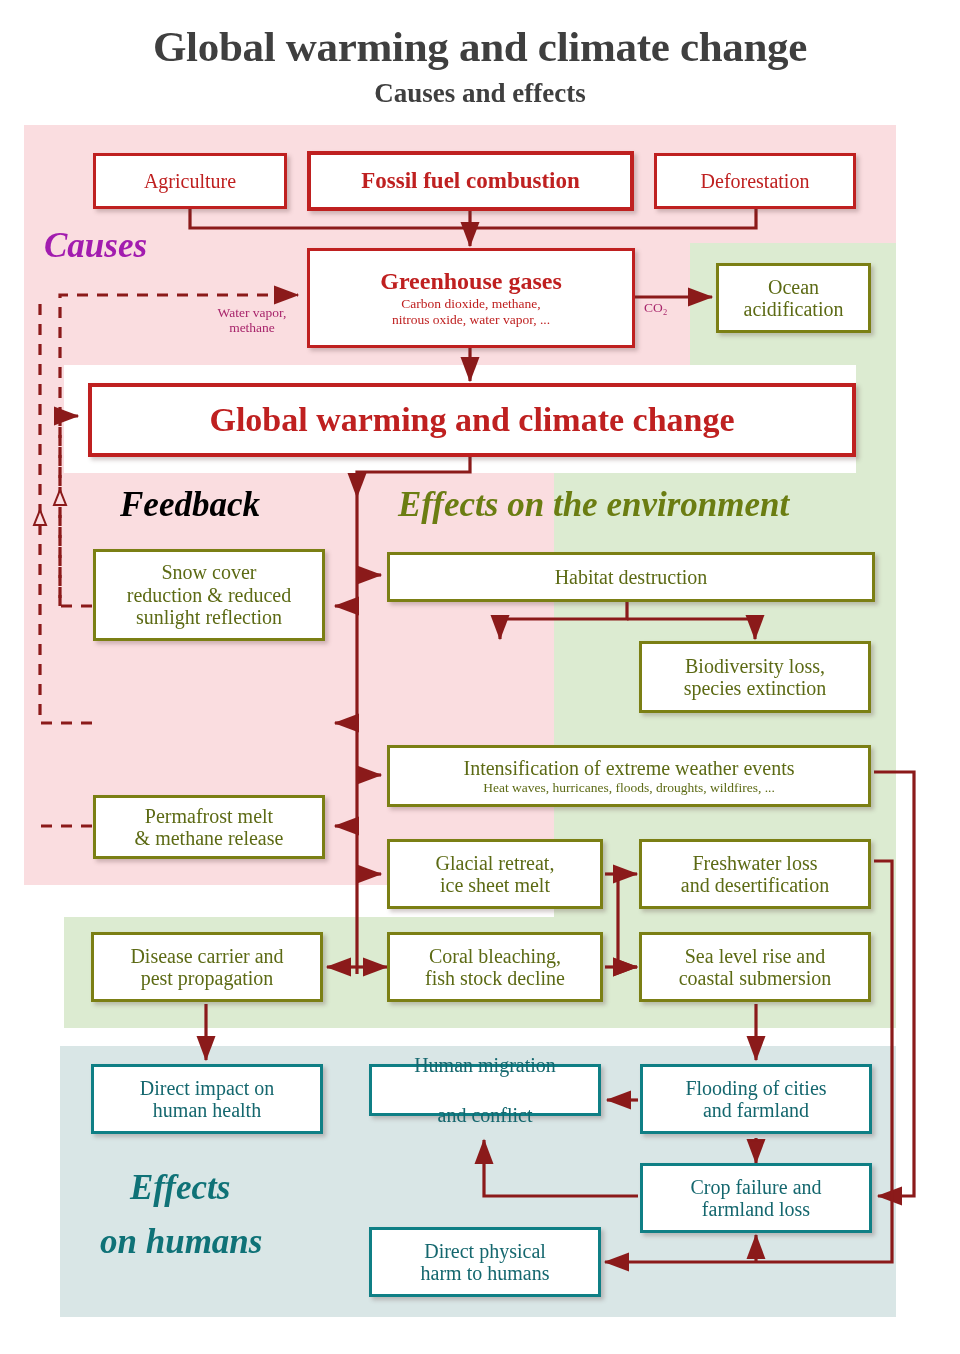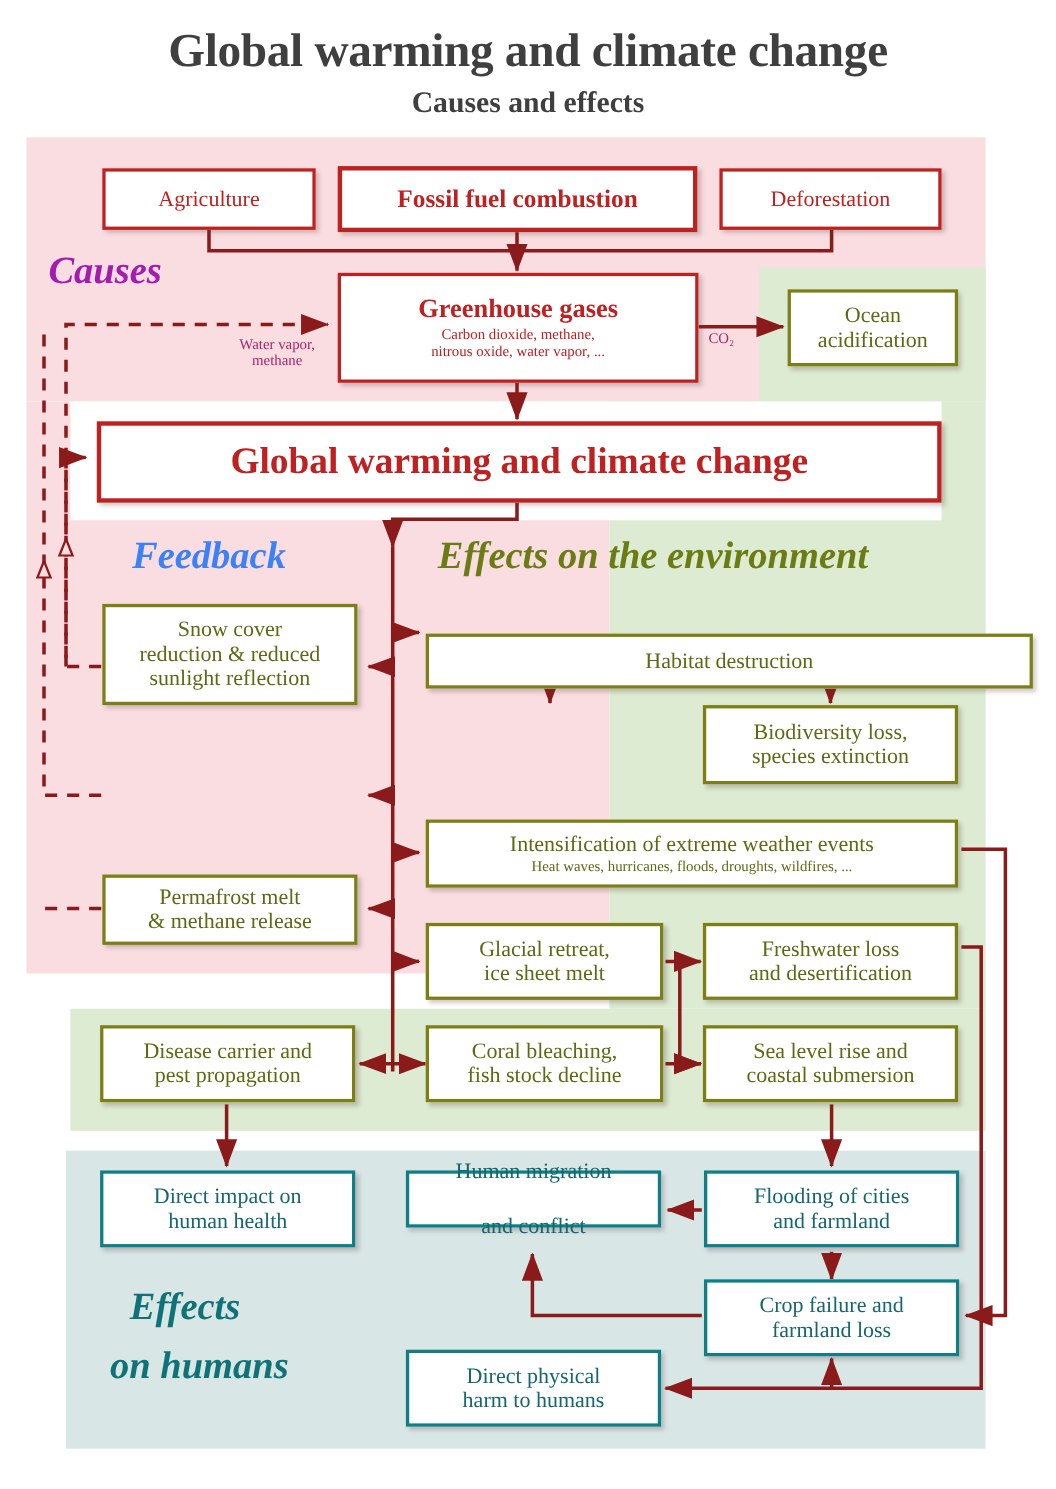--- a/index.html
+++ b/index.html
@@ -9,21 +9,21 @@
   
   .panel{position:absolute;}
   .panel-causes{background:#fadde0;}
   .panel-env{background:#dcebd1;}
   .panel-hum{background:#d9e6e6;}
 
   
   .sect-title{position:absolute;font-style:italic;font-weight:bold;
               font-family:"Liberation Serif",serif;line-height:1.05;}
   .sect-causes{color:#a21caf;font-size:35px;}
-  .sect-feedback{color:#3b82f6;font-size:35px;}
+  .sect-feedback{color:#000000;font-size:35px;}
   .sect-env{color:#6b7d12;font-size:35px;text-align:center;}
   .sect-hum{color:#0f7277;font-size:35px;}
 
   
   #main-title{position:absolute;left:0;top:22px;width:960px;text-align:center;
     font-size:43px;font-weight:bold;color:#3f3f3f;letter-spacing:-0.3px;}
   #sub-title{position:absolute;left:0;top:78px;width:960px;text-align:center;
     font-size:27px;font-weight:bold;color:#3f3f3f;}
 
   
@@ -66,21 +66,21 @@
   <div class="panel panel-env" style="left:554px;top:365px;width:342px;height:552px;"></div>
   <div class="panel panel-env" style="left:64px;top:917px;width:832px;height:111px;"></div>
 
   <div class="panel panel-hum" style="left:60px;top:1046px;width:836px;height:271px;"></div>
 
   <div id="gw-halo" style="left:64px;top:365px;width:792px;height:108px;"></div>
 
   <div class="sect-title sect-causes" style="left:44px;top:228px;">Causes</div>
   <div class="sect-title sect-feedback" style="left:120px;top:487px;">Feedback</div>
   <div class="sect-title sect-env" style="left:398px;top:487px;">Effects on the environment</div>
-  <div class="sect-title sect-hum" style="left:118px;top:1170px;">Effects</div>
+  <div class="sect-title sect-hum" style="left:130px;top:1170px;">Effects</div>
   <div class="sect-title sect-hum" style="left:100px;top:1224px;">on humans</div>
 
   <svg id="wires" viewBox="0 0 960 1354" xmlns="http://www.w3.org/2000/svg">
     <defs>
       <marker id="ar" markerWidth="9" markerHeight="9" refX="7.6" refY="3.6" orient="auto" markerUnits="strokeWidth">
         <path d="M0,0.6 L8,3.6 L0,6.6 z" fill="#8b1a1a"></path>
       </marker>
       <marker id="arL" markerWidth="9" markerHeight="9" refX="7.6" refY="3.6" orient="auto" markerUnits="strokeWidth">
         <path d="M0,0.6 L8,3.6 L0,6.6 z" fill="#8b1a1a"></path>
       </marker>
@@ -197,21 +197,21 @@
     <span class="t1">reduction &amp; reduced</span>
     <span class="t1">sunlight reflection</span>
   </div>
 
 
   <div class="box b-green" style="left:93px;top:795px;width:232px;height:64px;">
     <span class="t1">Permafrost melt</span>
     <span class="t1">&amp; methane release</span>
   </div>
 
-  <div class="box b-green" style="left:387px;top:576px;width:552px;height:50px;">
+  <div class="box b-green" style="left:387px;top:552px;width:488px;height:50px;">
     <span class="t1">Habitat destruction</span>
   </div>
 
 
   <div class="box b-green" style="left:639px;top:641px;width:232px;height:72px;">
     <span class="t1">Biodiversity loss,</span>
     <span class="t1">species extinction</span>
   </div>
 
   <div class="box b-green" style="left:387px;top:745px;width:484px;height:62px;">

